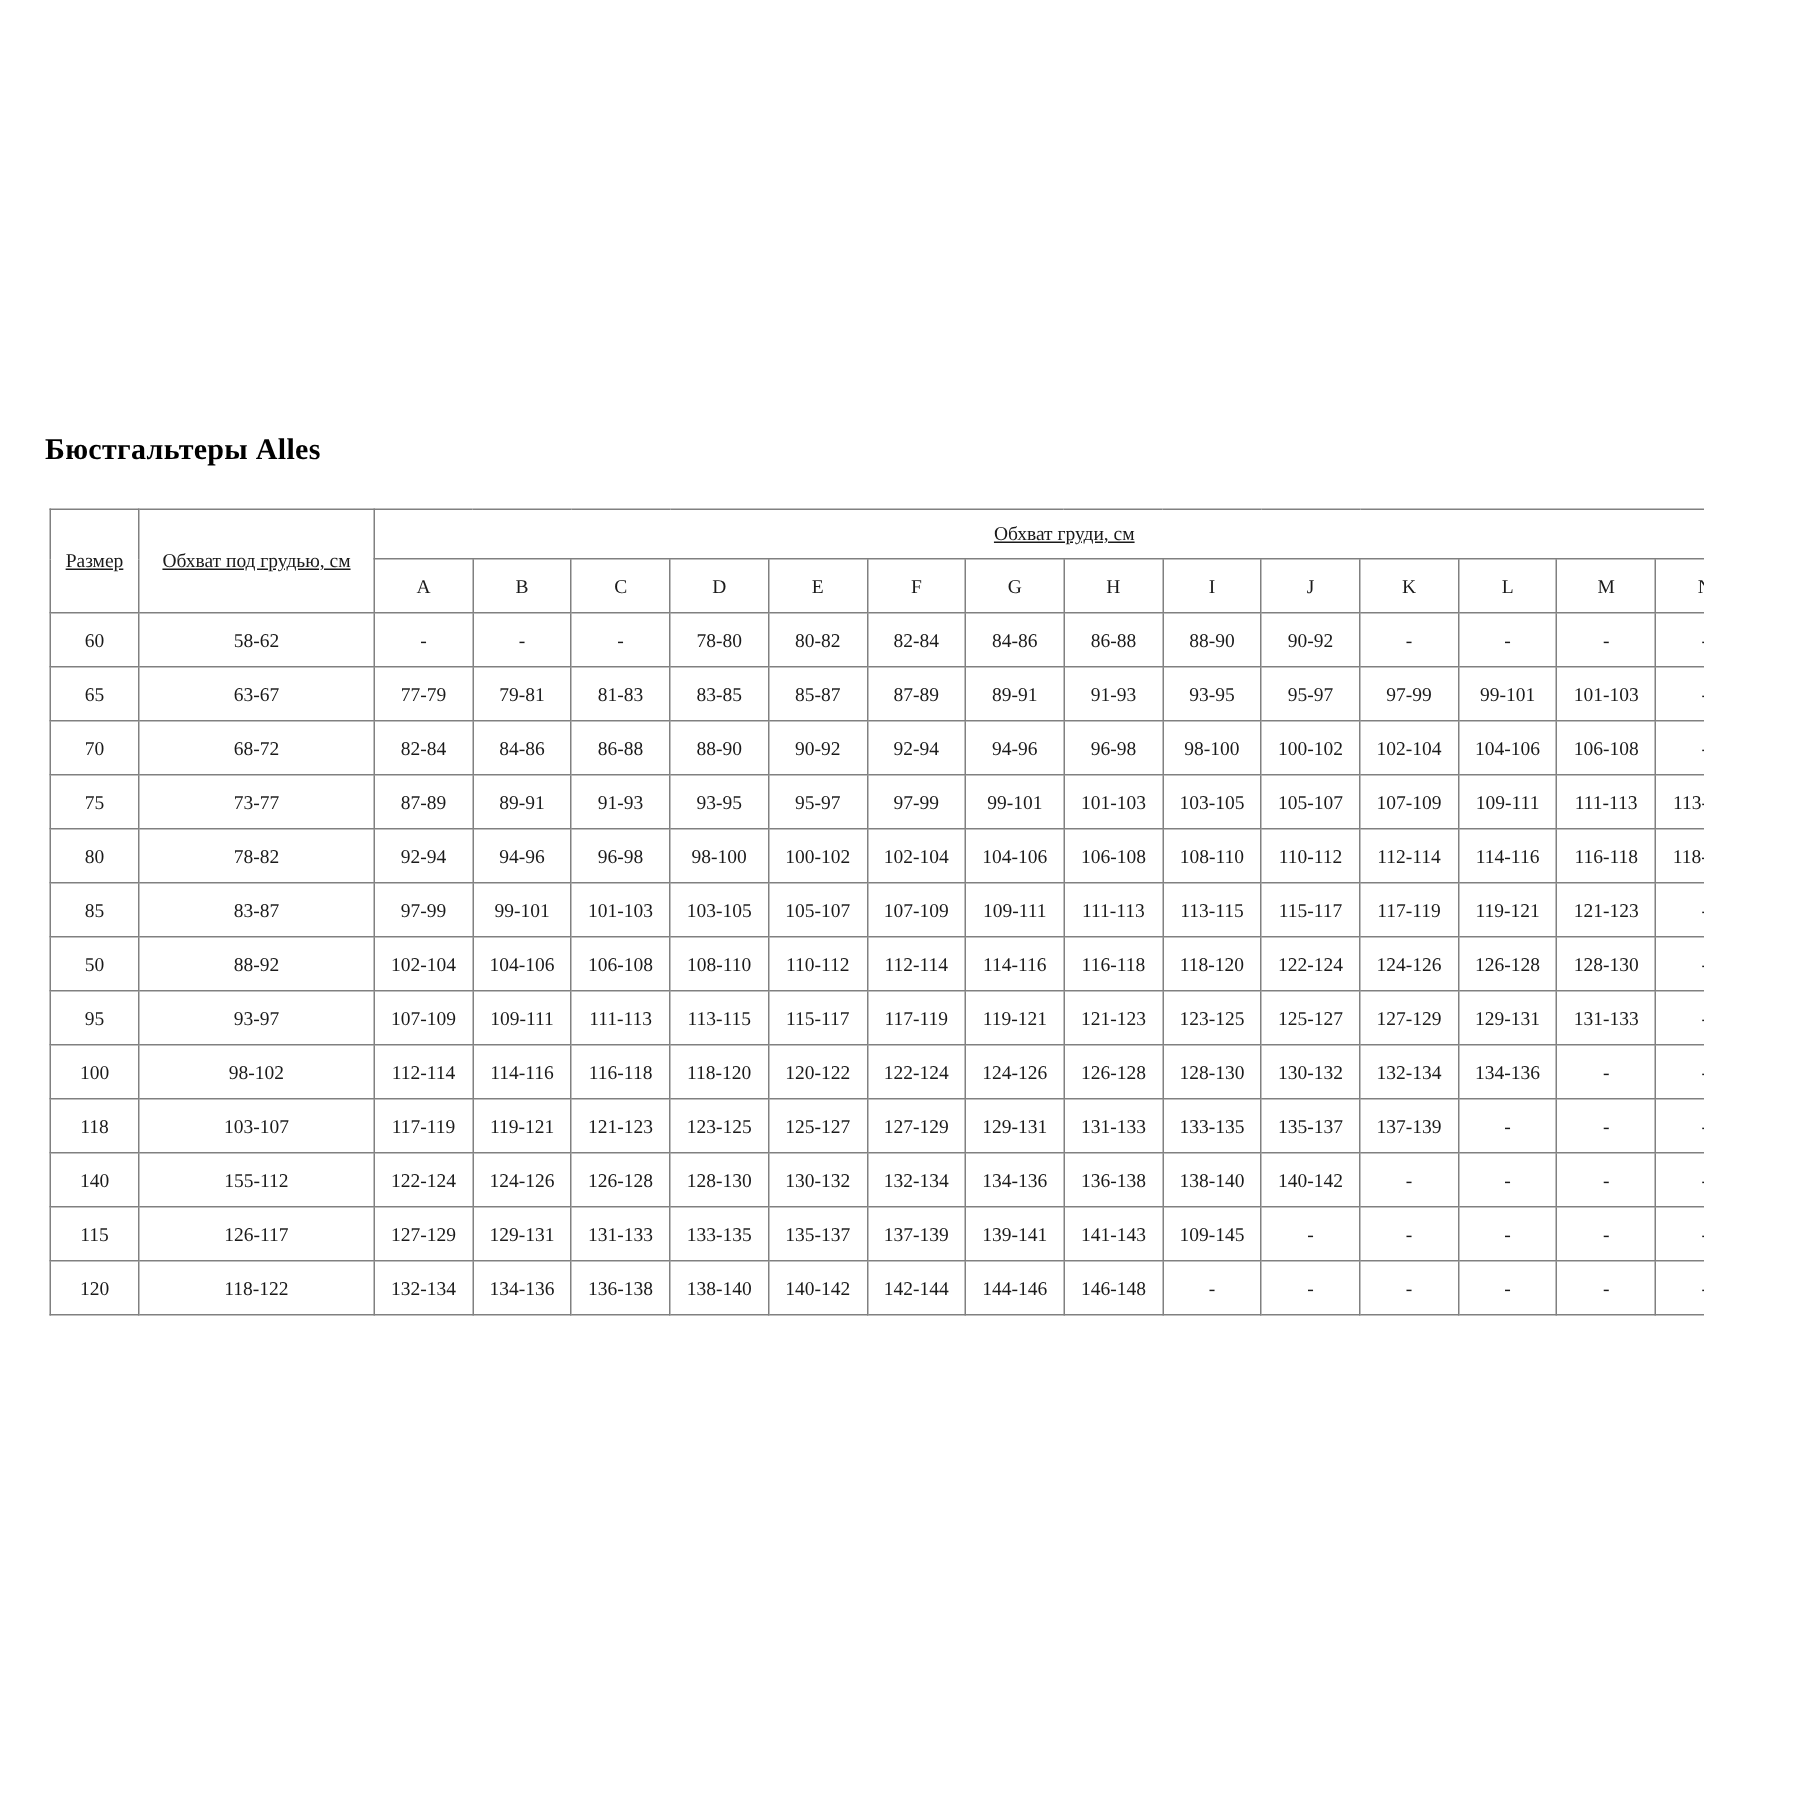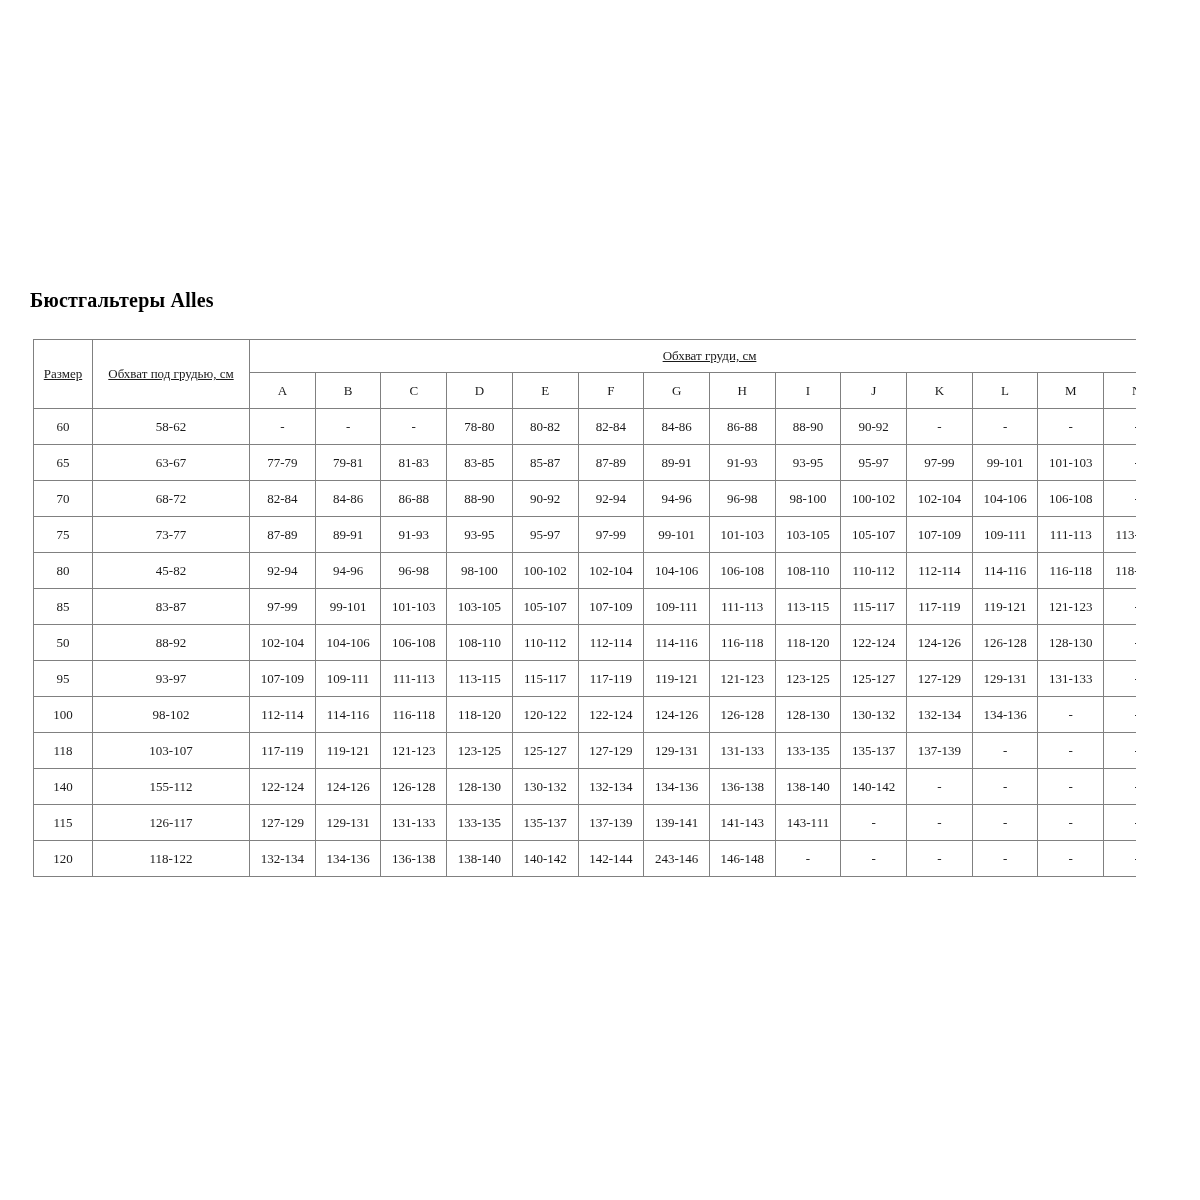--- a/index.html
+++ b/index.html
@@ -172,21 +172,21 @@
           <td>101-103</td>
           <td>103-105</td>
           <td>105-107</td>
           <td>107-109</td>
           <td>109-111</td>
           <td>111-113</td>
           <td>113-115</td>
         </tr>
         <tr>
           <td>80</td>
-          <td>45-82</td>
+          <td>78-82</td>
           <td>92-94</td>
           <td>94-96</td>
           <td>96-98</td>
           <td>98-100</td>
           <td>100-102</td>
           <td>102-104</td>
           <td>104-106</td>
           <td>106-108</td>
           <td>108-110</td>
           <td>110-112</td>
@@ -307,37 +307,37 @@
           <td>115</td>
           <td>126-117</td>
           <td>127-129</td>
           <td>129-131</td>
           <td>131-133</td>
           <td>133-135</td>
           <td>135-137</td>
           <td>137-139</td>
           <td>139-141</td>
           <td>141-143</td>
-          <td>143-111</td>
+          <td>109-145</td>
           <td>-</td>
           <td>-</td>
           <td>-</td>
           <td>-</td>
           <td>-</td>
         </tr>
         <tr>
           <td>120</td>
           <td>118-122</td>
           <td>132-134</td>
           <td>134-136</td>
           <td>136-138</td>
           <td>138-140</td>
           <td>140-142</td>
           <td>142-144</td>
-          <td>243-146</td>
+          <td>144-146</td>
           <td>146-148</td>
           <td>-</td>
           <td>-</td>
           <td>-</td>
           <td>-</td>
           <td>-</td>
           <td>-</td>
         </tr>
       </tbody>
   </table>

